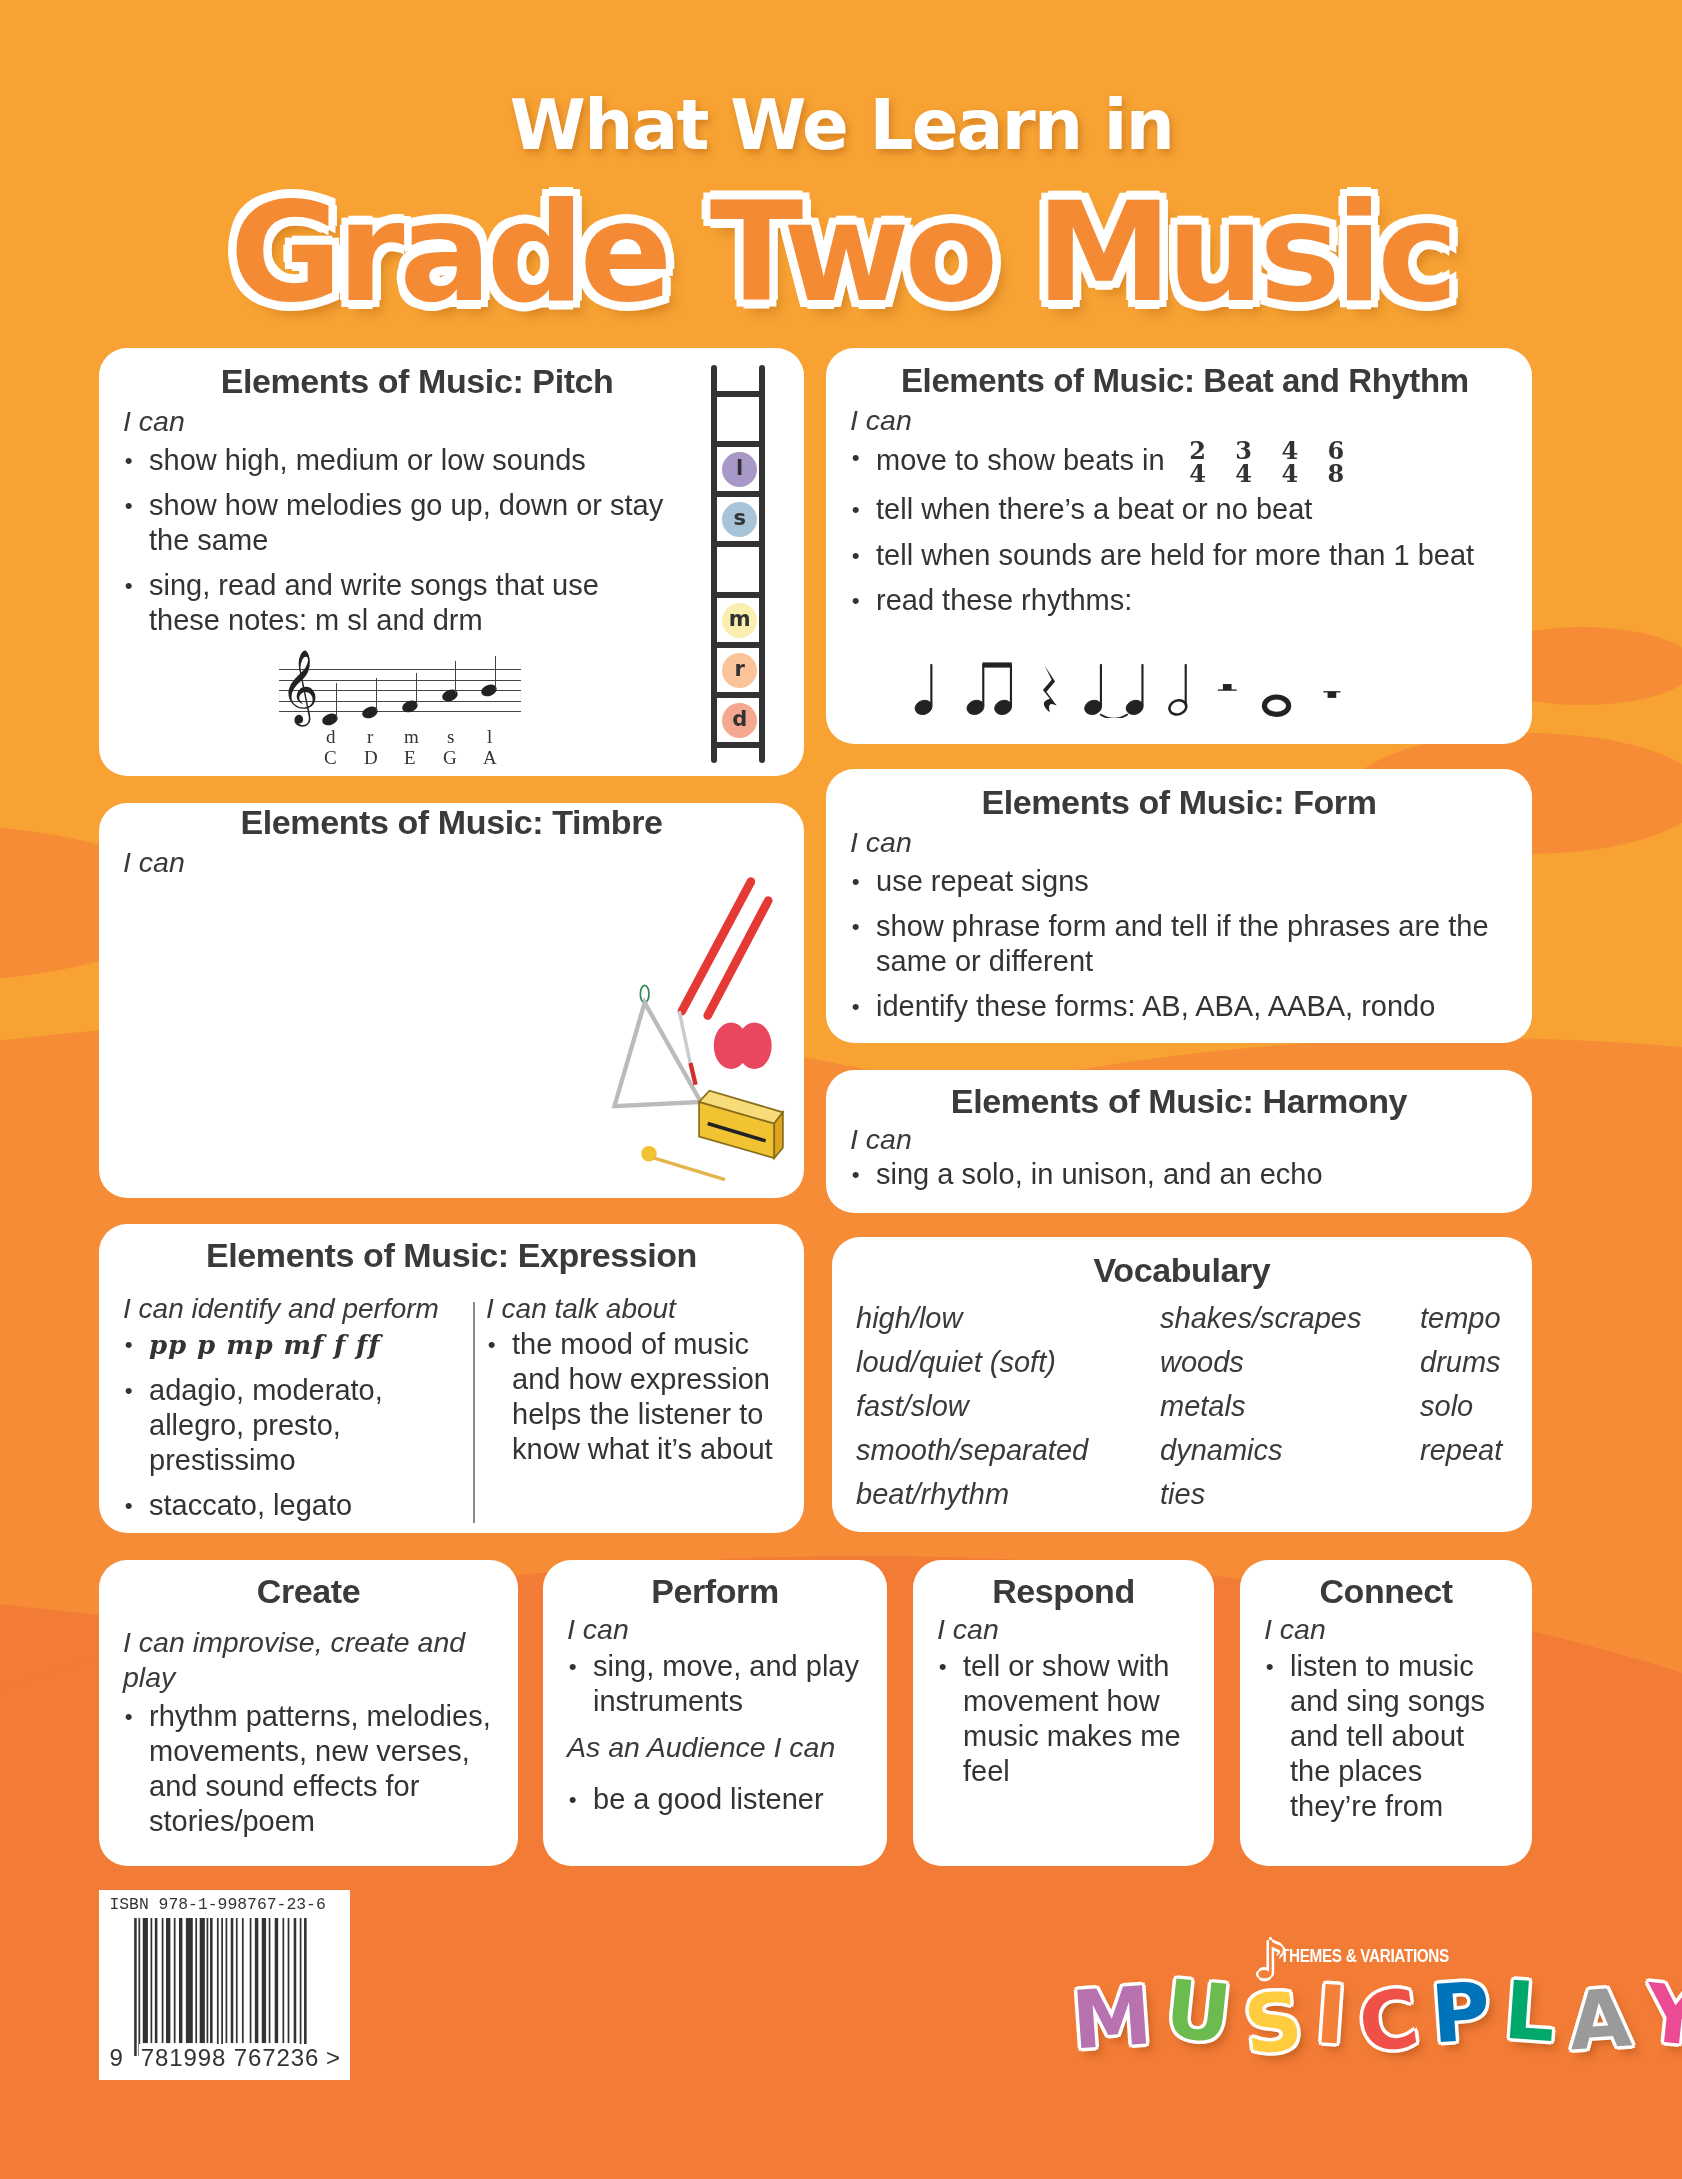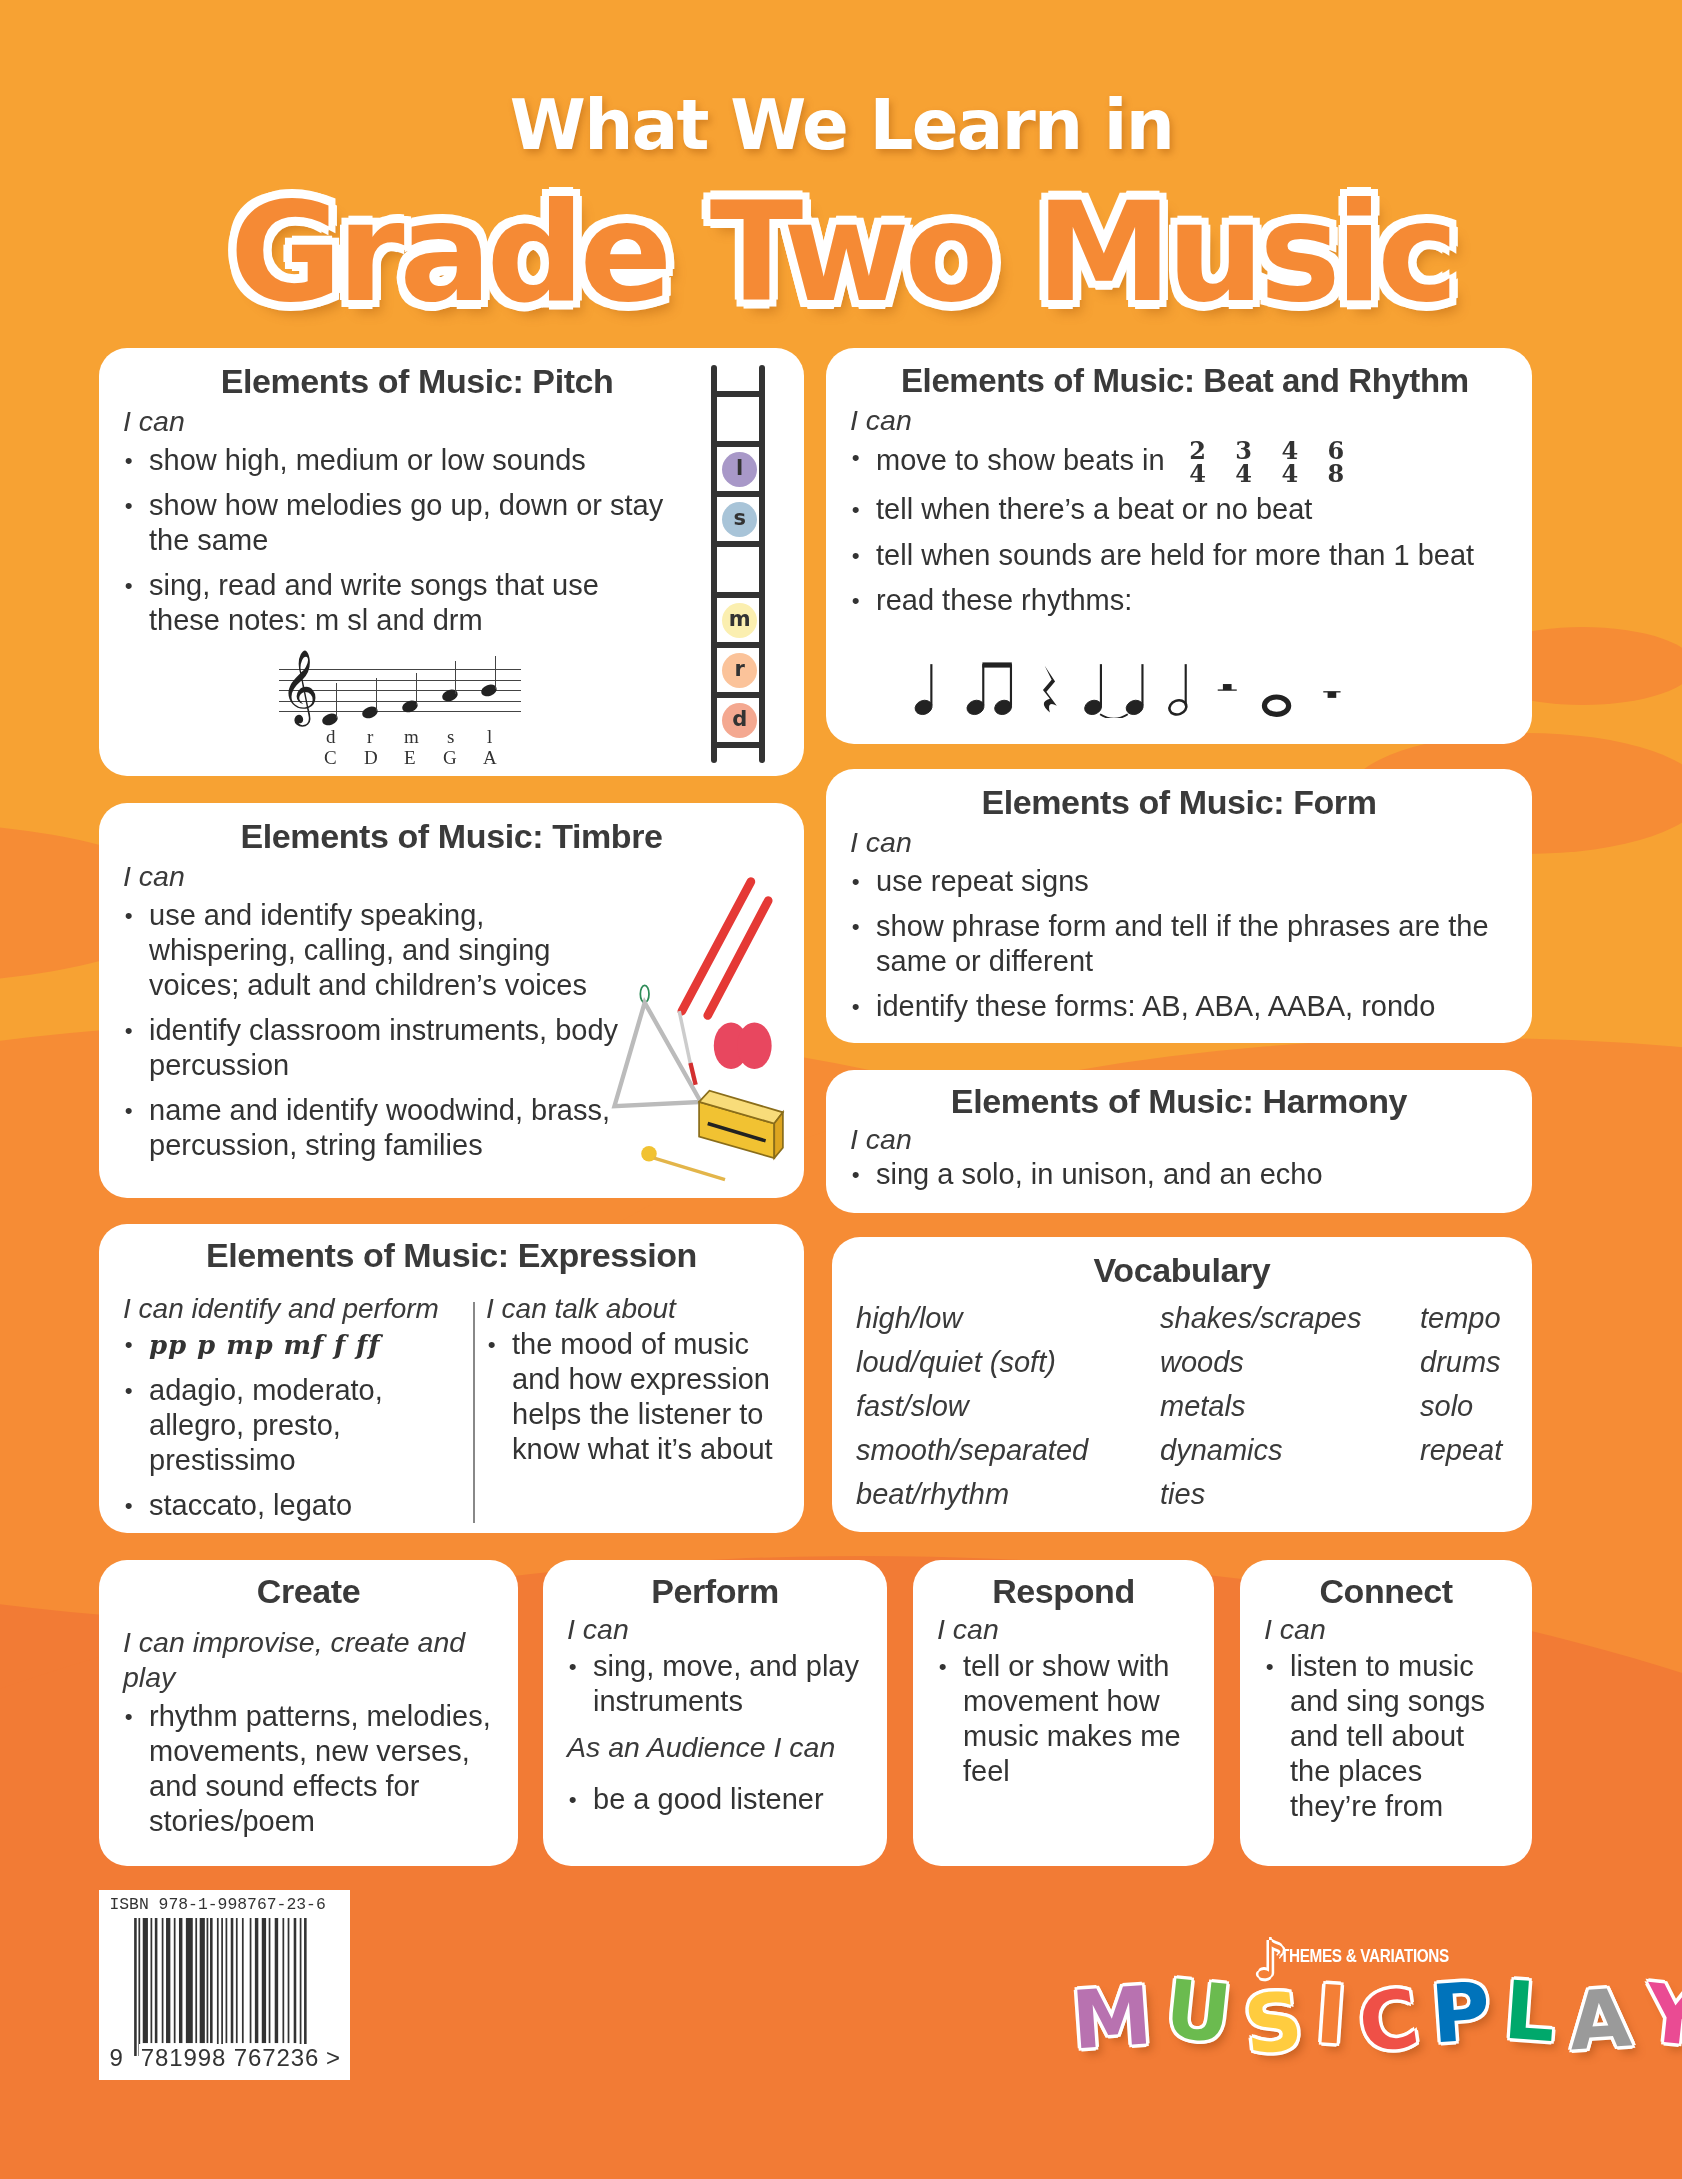--- a/index.html
+++ b/index.html
@@ -177,27 +177,22 @@
     <ellipse data-name="whole-note-icon" cx="426" cy="56" rx="14" ry="10" fill="none" stroke-width="6"></ellipse>
 
     <g data-name="whole-rest-icon">
         <line x1="480" y1="40" x2="500" y2="40" stroke-width="1.5"></line>
         <rect x="485" y="40" width="10" height="7" stroke="none"></rect>
       </g>
   </g>
 </svg>
 
 <div class="card" data-name="card-timbre" style="left:99px; top:803px; width:705px; height:395px;">
-  <h2 data-name="card-title" style="margin-top:14px;">Elements of Music: Timbre</h2>
+  <h2 data-name="card-title" style="">Elements of Music: Timbre</h2>
   <div class="ican" data-name="intro-text" style="margin-top:3.5px;">I can</div>
-  <ul data-name="timbre-list" style="width:502px; margin-top:5.2px;">
-    <li data-name="list-item">use and identify speaking, whispering, calling, and singing voices; adult and children’s voices</li>
-    <li data-name="list-item">identify classroom instruments, body percussion</li>
-    <li data-name="list-item">name and identify woodwind, brass, percussion, string families</li>
-  </ul>
 </div>
 
 <svg data-name="instruments-illustration" style="position:absolute; left:597px; top:873px;" width="199" height="311" viewBox="0 0 230 360">
   <g data-name="rhythm-sticks-icon">
     <line x1="178" y1="10" x2="98" y2="160" stroke="#E53935" stroke-width="10" stroke-linecap="round"></line>
     <line x1="198" y1="32" x2="128" y2="165" stroke="#E53935" stroke-width="10" stroke-linecap="round"></line>
   </g>
   <g data-name="triangle-icon">
     <ellipse cx="55" cy="140" rx="5" ry="10" fill="none" stroke="#2E8B57" stroke-width="2"></ellipse>
     <path d="M55 150 L20 270 L120 265 Z" fill="none" stroke="#bbb" stroke-width="5"></path>

